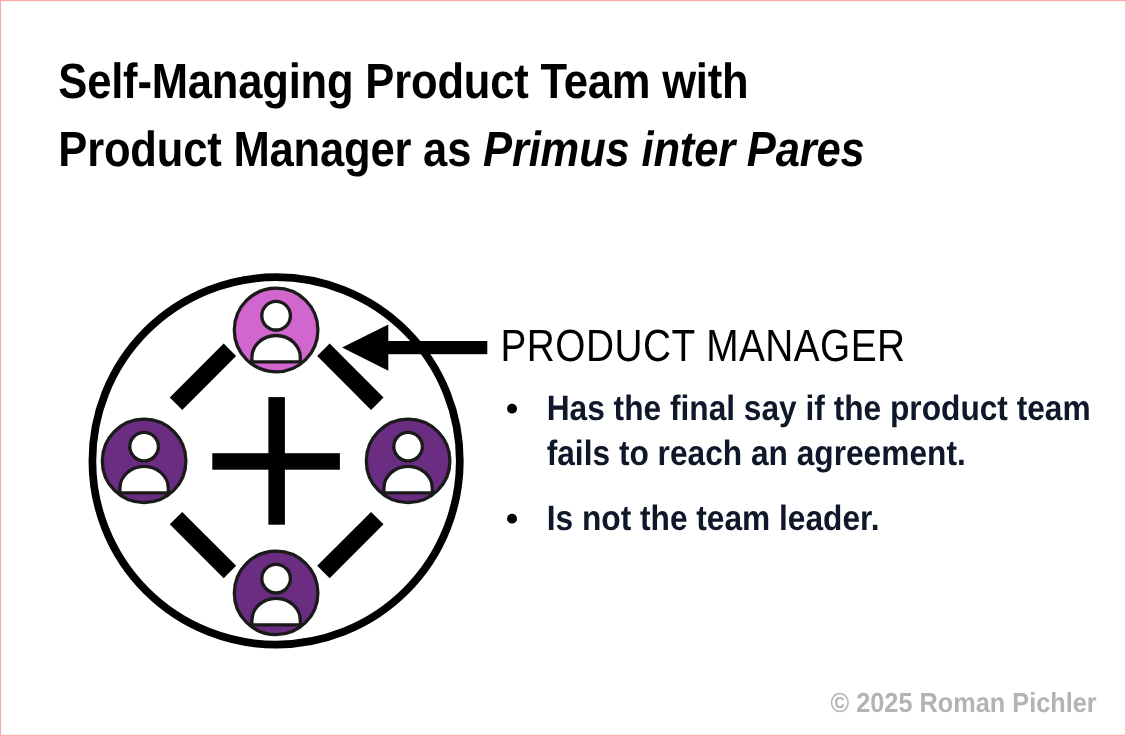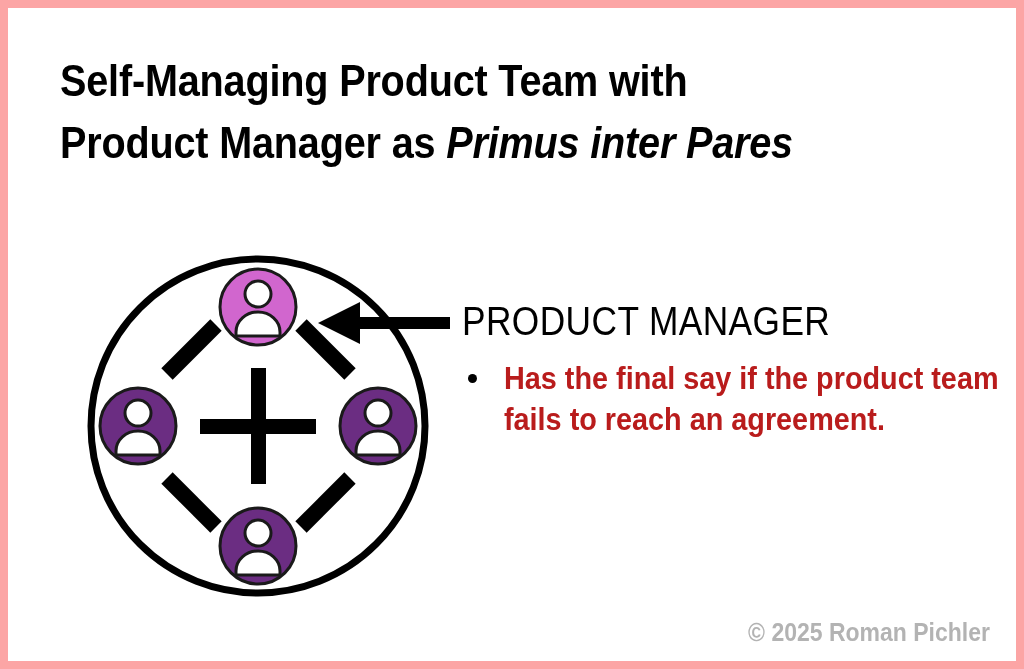--- a/index.html
+++ b/index.html
@@ -9,21 +9,21 @@
   }
   body {
     font-family: "Liberation Sans", sans-serif;
   }
   .page {
     position: relative;
     width: 1024px;
     height: 669px;
     background: #ffffff;
     box-sizing: border-box;
-    border: 8px solid #fca5a5;
+    border: 1px solid #fca5a5;
     overflow: hidden;
   }
 
   
   .title-block {
     position: absolute;
     left: 52px;
     top: 42px;
     width: 920px;
   }
@@ -78,21 +78,21 @@
     list-style: none;
   }
   .bullet-item {
     position: relative;
     padding-left: 42px;
     margin-bottom: 18px;
     font-family: "Liberation Sans Narrow", "Liberation Sans", sans-serif;
     font-weight: bold;
     font-size: 32px;
     line-height: 41px;
-    color: #b91c1c;
+    color: #0f172a;
   }
   .bullet-item .bullet-text {
     display: block;
     transform: scaleX(0.9);
     transform-origin: left top;
     width: 111%;
   }
   .bullet-dot {
     position: absolute;
     left: 6px;
@@ -177,18 +177,22 @@
     </svg>
   </div>
 
   <div class="panel">
     <div class="panel-heading">PRODUCT MANAGER</div>
     <ul class="bullets">
       <li class="bullet-item">
         <span class="bullet-dot"></span>
         <span class="bullet-text">Has the final say if the product team fails to reach an agreement.</span>
       </li>
+      <li class="bullet-item">
+        <span class="bullet-dot"></span>
+        <span class="bullet-text">Is not the team leader.</span>
+      </li>
     </ul>
   </div>
 
   <div class="footer">© 2025 Roman Pichler</div>
 
 </div>
 
 </body></html>

